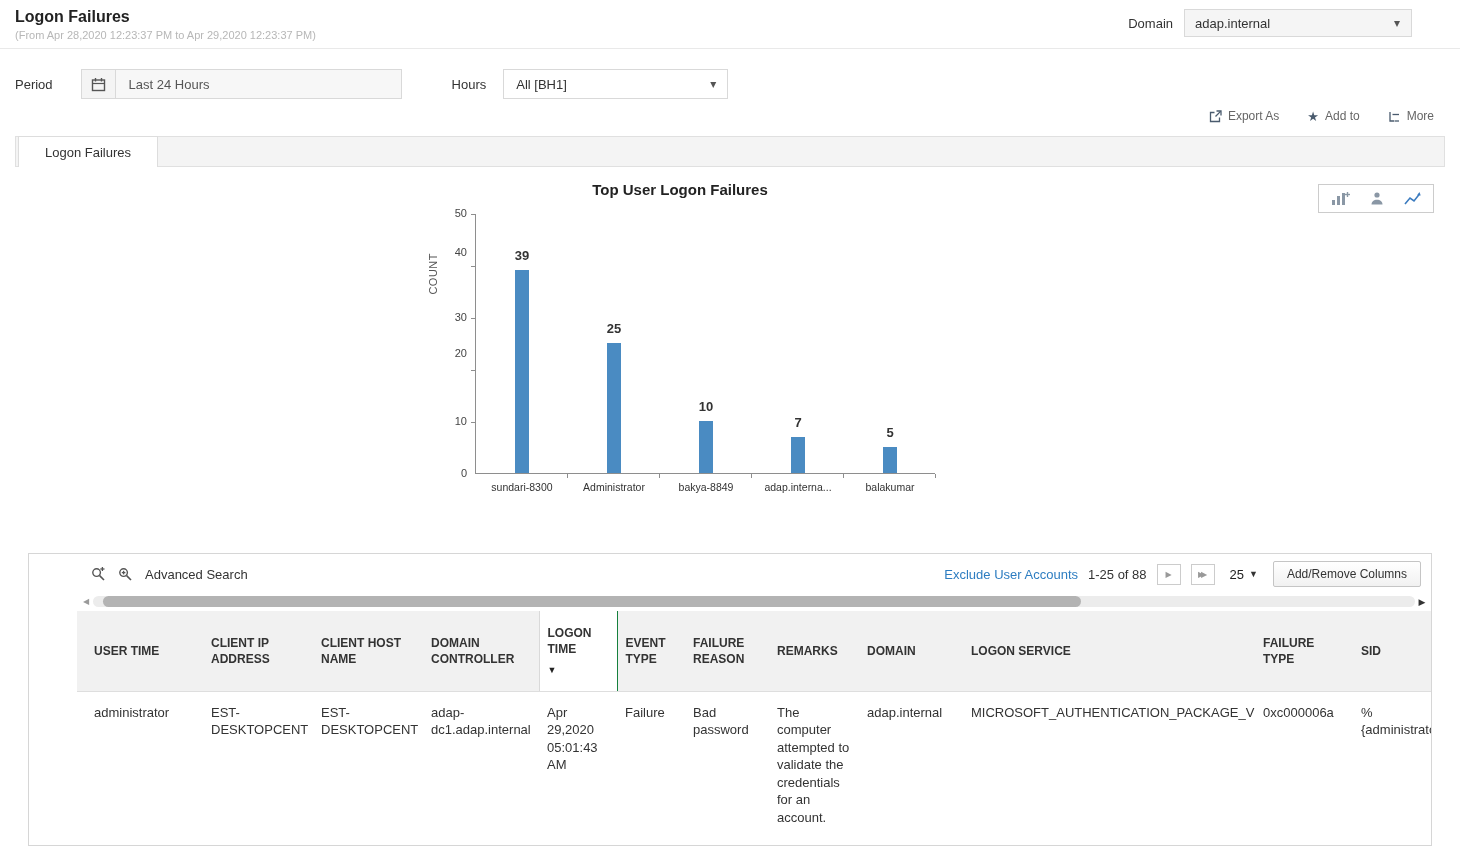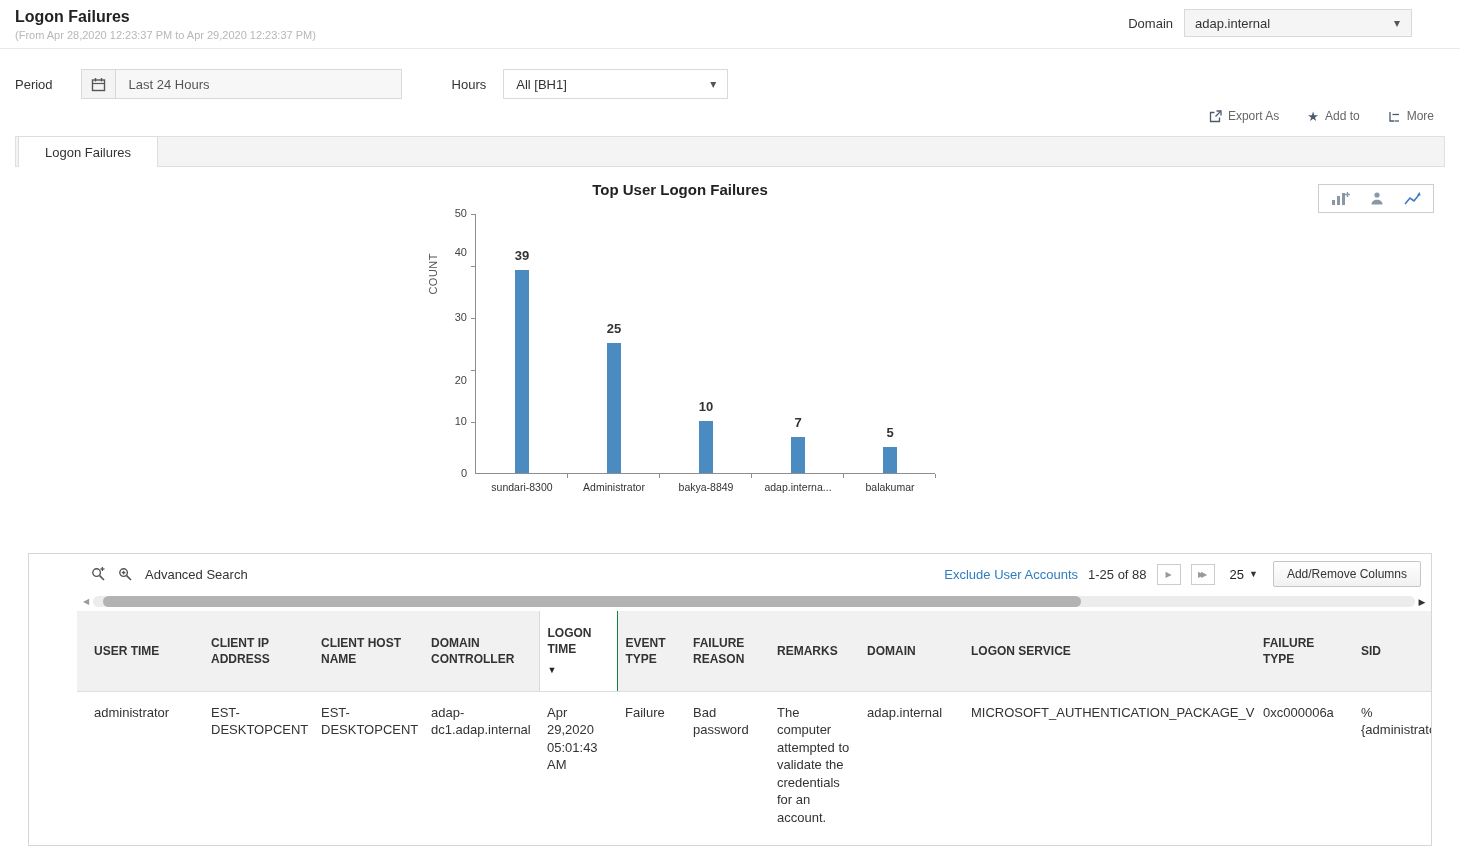--- a/index.html
+++ b/index.html
@@ -194,21 +194,21 @@
 
   <div class="chart-wrap">
     <div class="chart-title">Top User Logon Failures</div>
     <div class="chart-body">
       <div class="count-col">
         <span class="count-label">COUNT</span>
       </div>
       <div class="yaxis">
           <div class="ytick" style="top: 253px;">0</div>
           <div class="ytick" style="top: 201px;">10</div>
-          <div class="ytick" style="top: 160px;">20</div>
+          <div class="ytick" style="top: 133px;">20</div>
           <div class="ytick" style="top: 97px;">30</div>
           <div class="ytick" style="top: 32px;">40</div>
           <div class="ytick" style="top: -7px;">50</div>
         </div>
       <div class="plot">
           <div class="ymark" style="top: 208px;"></div>
           <div class="ymark" style="top: 156px;"></div>
           <div class="ymark" style="top: 104px;"></div>
           <div class="ymark" style="top: 52px;"></div>
           <div class="ymark" style="top: 0px;"></div>

